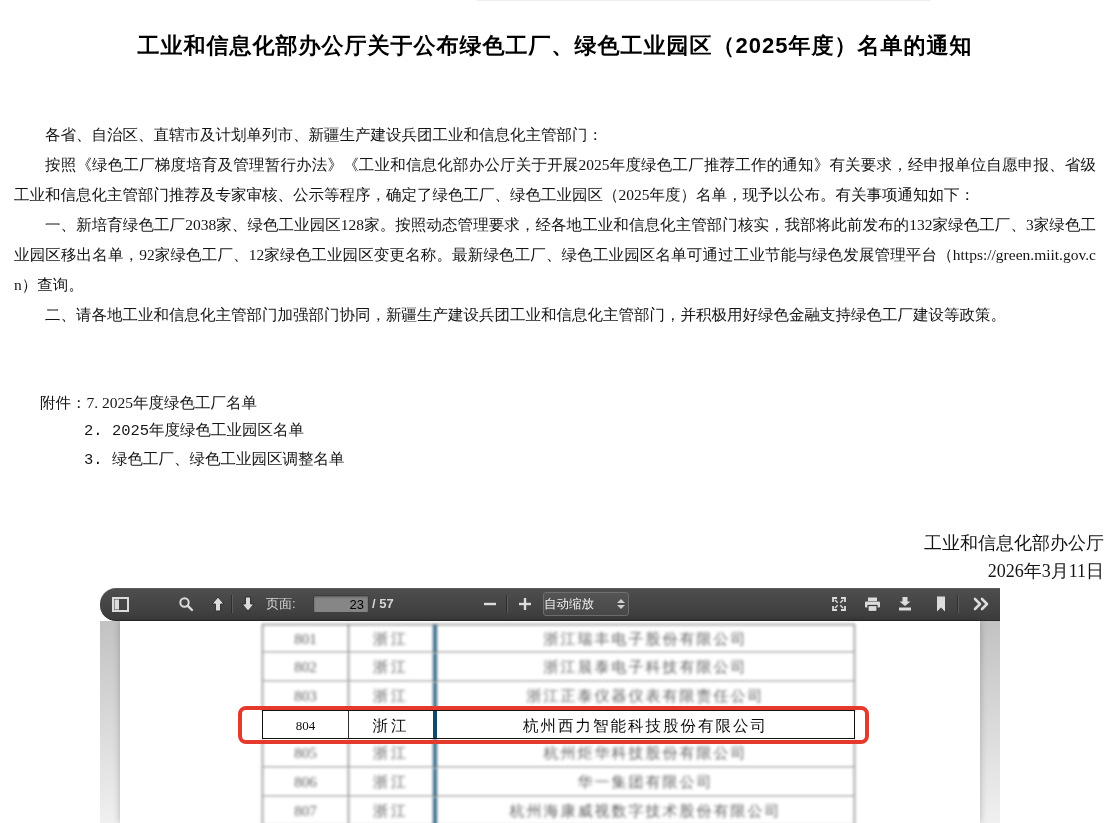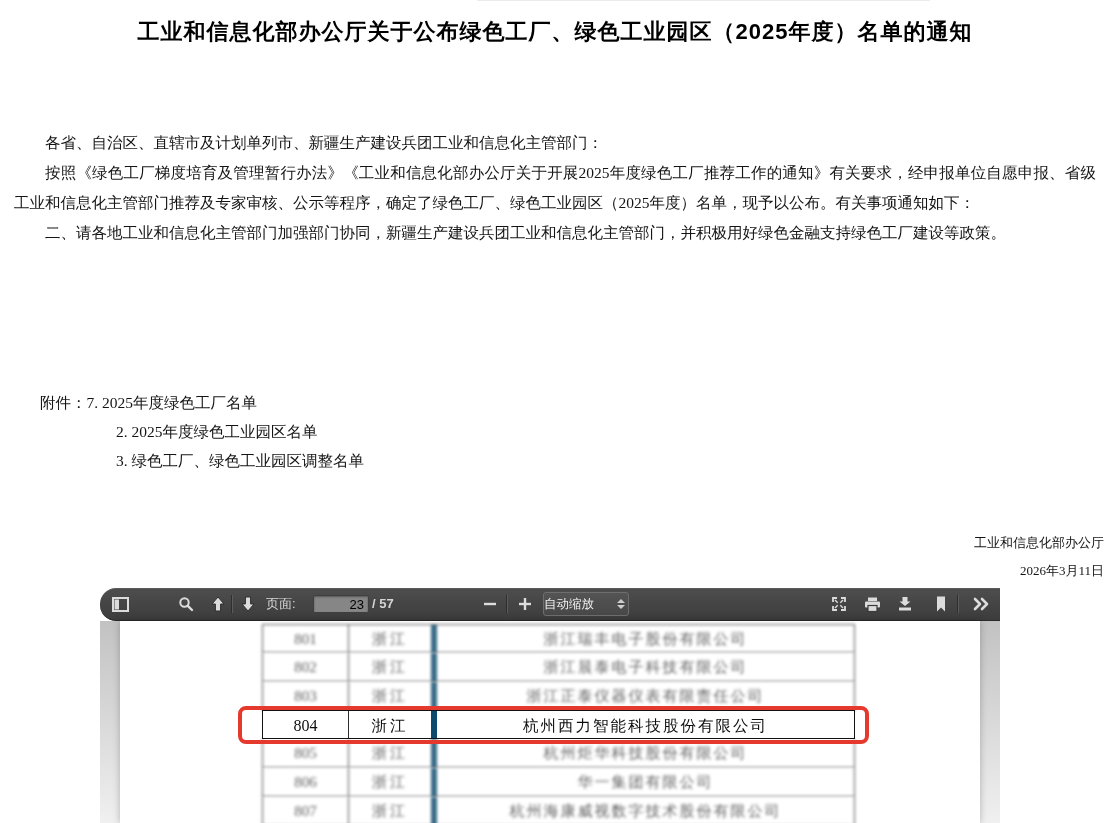--- a/index.html
+++ b/index.html
@@ -2,31 +2,31 @@
 <html><head>
 <meta charset="utf-8">
 <style>
   html,body{margin:0;padding:0;}
   body{width:1110px;height:823px;overflow:hidden;background:#ffffff;position:relative;
        font-family:"Liberation Serif",serif;color:#111;}
   .abs{position:absolute;}
 
   
   #top-divider{left:477px;top:0;width:453px;height:1px;background:#ececec;}
-  #doc-title{left:0;top:17px;width:1110px;text-align:center;
+  #doc-title{left:0;top:31px;width:1110px;text-align:center;
     font-family:"Liberation Sans",sans-serif;font-weight:700;font-size:22px;
     letter-spacing:1px;color:#000;}
   #doc-body{left:0;top:120px;width:1110px;padding:0 14px;box-sizing:border-box;
-    font-size:15.5px;line-height:30px;color:#141414;margin-top:8px;}
+    font-size:15.5px;line-height:30px;color:#141414;}
   #doc-body p{margin:0;text-indent:2em;text-align:justify;word-break:break-all;}
   #attachments{left:0;top:388px;width:1110px;font-size:15.5px;line-height:29px;color:#141414;}
   #attachments .att-line1{padding-left:40px;}
-  #attachments .att-line{padding-left:116px;}
+  #attachments .att-line{padding-left:84px;font-family:Liberation Mono, monospace;}
   #signature{left:0;top:529px;width:1104px;box-sizing:border-box;
-    text-align:right;font-size:13px;line-height:28px;color:#141414;}
+    text-align:right;font-size:18px;line-height:28px;color:#141414;}
 
   
   #pdf-viewer{left:100px;top:588px;width:900px;height:235px;overflow:hidden;
     font-family:"Liberation Sans",sans-serif;}
   #pdf-toolbar{position:absolute;left:0;top:0;width:1044px;height:32px;
     background:linear-gradient(180deg,#4e4e4e 0%,#434343 60%,#3c3c3c 100%);
     border-bottom:1px solid #2a2a2a;box-shadow:inset 0 1px 0 rgba(255,255,255,.08);border-radius:16px;}
   .tb-btn{position:absolute;top:4px;width:24px;height:24px;display:flex;
     align-items:center;justify-content:center;border-radius:2px;cursor:pointer;}
   .tb-sep{position:absolute;top:7px;width:1px;height:18px;background:#5c5c5c;
@@ -53,40 +53,41 @@
   #pdf-page{position:absolute;left:20px;top:0;width:860px;height:202px;background:#ffffff;
     box-shadow:0 0 7px rgba(0,0,0,.25);font-family:"Liberation Serif",serif;}
 
   #green-table{position:absolute;left:142px;top:3px;width:593px;}
   .t-row{display:flex;height:29px;line-height:29px;box-sizing:border-box;
     border-bottom:1px solid #2d2d2d;border-left:1px solid #2d2d2d;border-right:1px solid #2d2d2d;
     background:#fff;font-size:15px;color:#3c3c3c;}
   .t-row:first-child{border-top:1px solid #2d2d2d;}
   .cell{box-sizing:border-box;text-align:center;overflow:hidden;white-space:nowrap;}
   .c-num{width:86px;border-right:1px solid #2d2d2d;}
-  .c-prov{width:88px;border-right:6px solid #0c4a6e;letter-spacing:3px;}
+  .c-prov{width:88px;border-right:4px solid #0c4a6e;letter-spacing:3px;}
   .c-comp{flex:1;letter-spacing:2px;}
   .t-row.fuzzy{filter:blur(1.4px);opacity:.82;}
   .t-row.hl{position:relative;z-index:2;color:#0d0d0d;border-color:#111;
     border-top:1px solid #111;margin-top:-1px;font-size:15.5px;}
-  .t-row.hl .c-num{font-size:16px;letter-spacing:0;}
+  .t-row.hl .c-num{font-size:13px;letter-spacing:0;}
   #highlight-box{position:absolute;left:118px;top:85px;width:631px;height:38px;
     box-sizing:border-box;border:4px solid #e5392e;border-radius:8px;z-index:3;
     pointer-events:none;}
 </style>
 </head>
 <body>
 
 <div class="abs" id="top-divider"></div>
 
 <div class="abs" id="doc-title">工业和信息化部办公厅关于公布绿色工厂、绿色工业园区（2025年度）名单的通知</div>
 
 <div class="abs" id="doc-body">
   <p>各省、自治区、直辖市及计划单列市、新疆生产建设兵团工业和信息化主管部门：</p>
   <p>按照《绿色工厂梯度培育及管理暂行办法》《工业和信息化部办公厅关于开展2025年度绿色工厂推荐工作的通知》有关要求，经申报单位自愿申报、省级工业和信息化主管部门推荐及专家审核、公示等程序，确定了绿色工厂、绿色工业园区（2025年度）名单，现予以公布。有关事项通知如下：</p>
+  <p>一、新培育绿色工厂2038家、绿色工业园区128家。按照动态管理要求，经各地工业和信息化主管部门核实，我部将此前发布的132家绿色工厂、3家绿色工业园区移出名单，92家绿色工厂、12家绿色工业园区变更名称。最新绿色工厂、绿色工业园区名单可通过工业节能与绿色发展管理平台（https://green.miit.gov.cn）查询。</p>
   <p>二、请各地工业和信息化主管部门加强部门协同，新疆生产建设兵团工业和信息化主管部门，并积极用好绿色金融支持绿色工厂建设等政策。</p>
 </div>
 
 <div class="abs" id="attachments">
   <div class="att-line1"><span>附件：</span><span>7. 2025年度绿色工厂名单</span></div>
   <div class="att-line">2. 2025年度绿色工业园区名单</div>
   <div class="att-line">3. 绿色工厂、绿色工业园区调整名单</div>
 </div>
 
 <div class="abs" id="signature">

